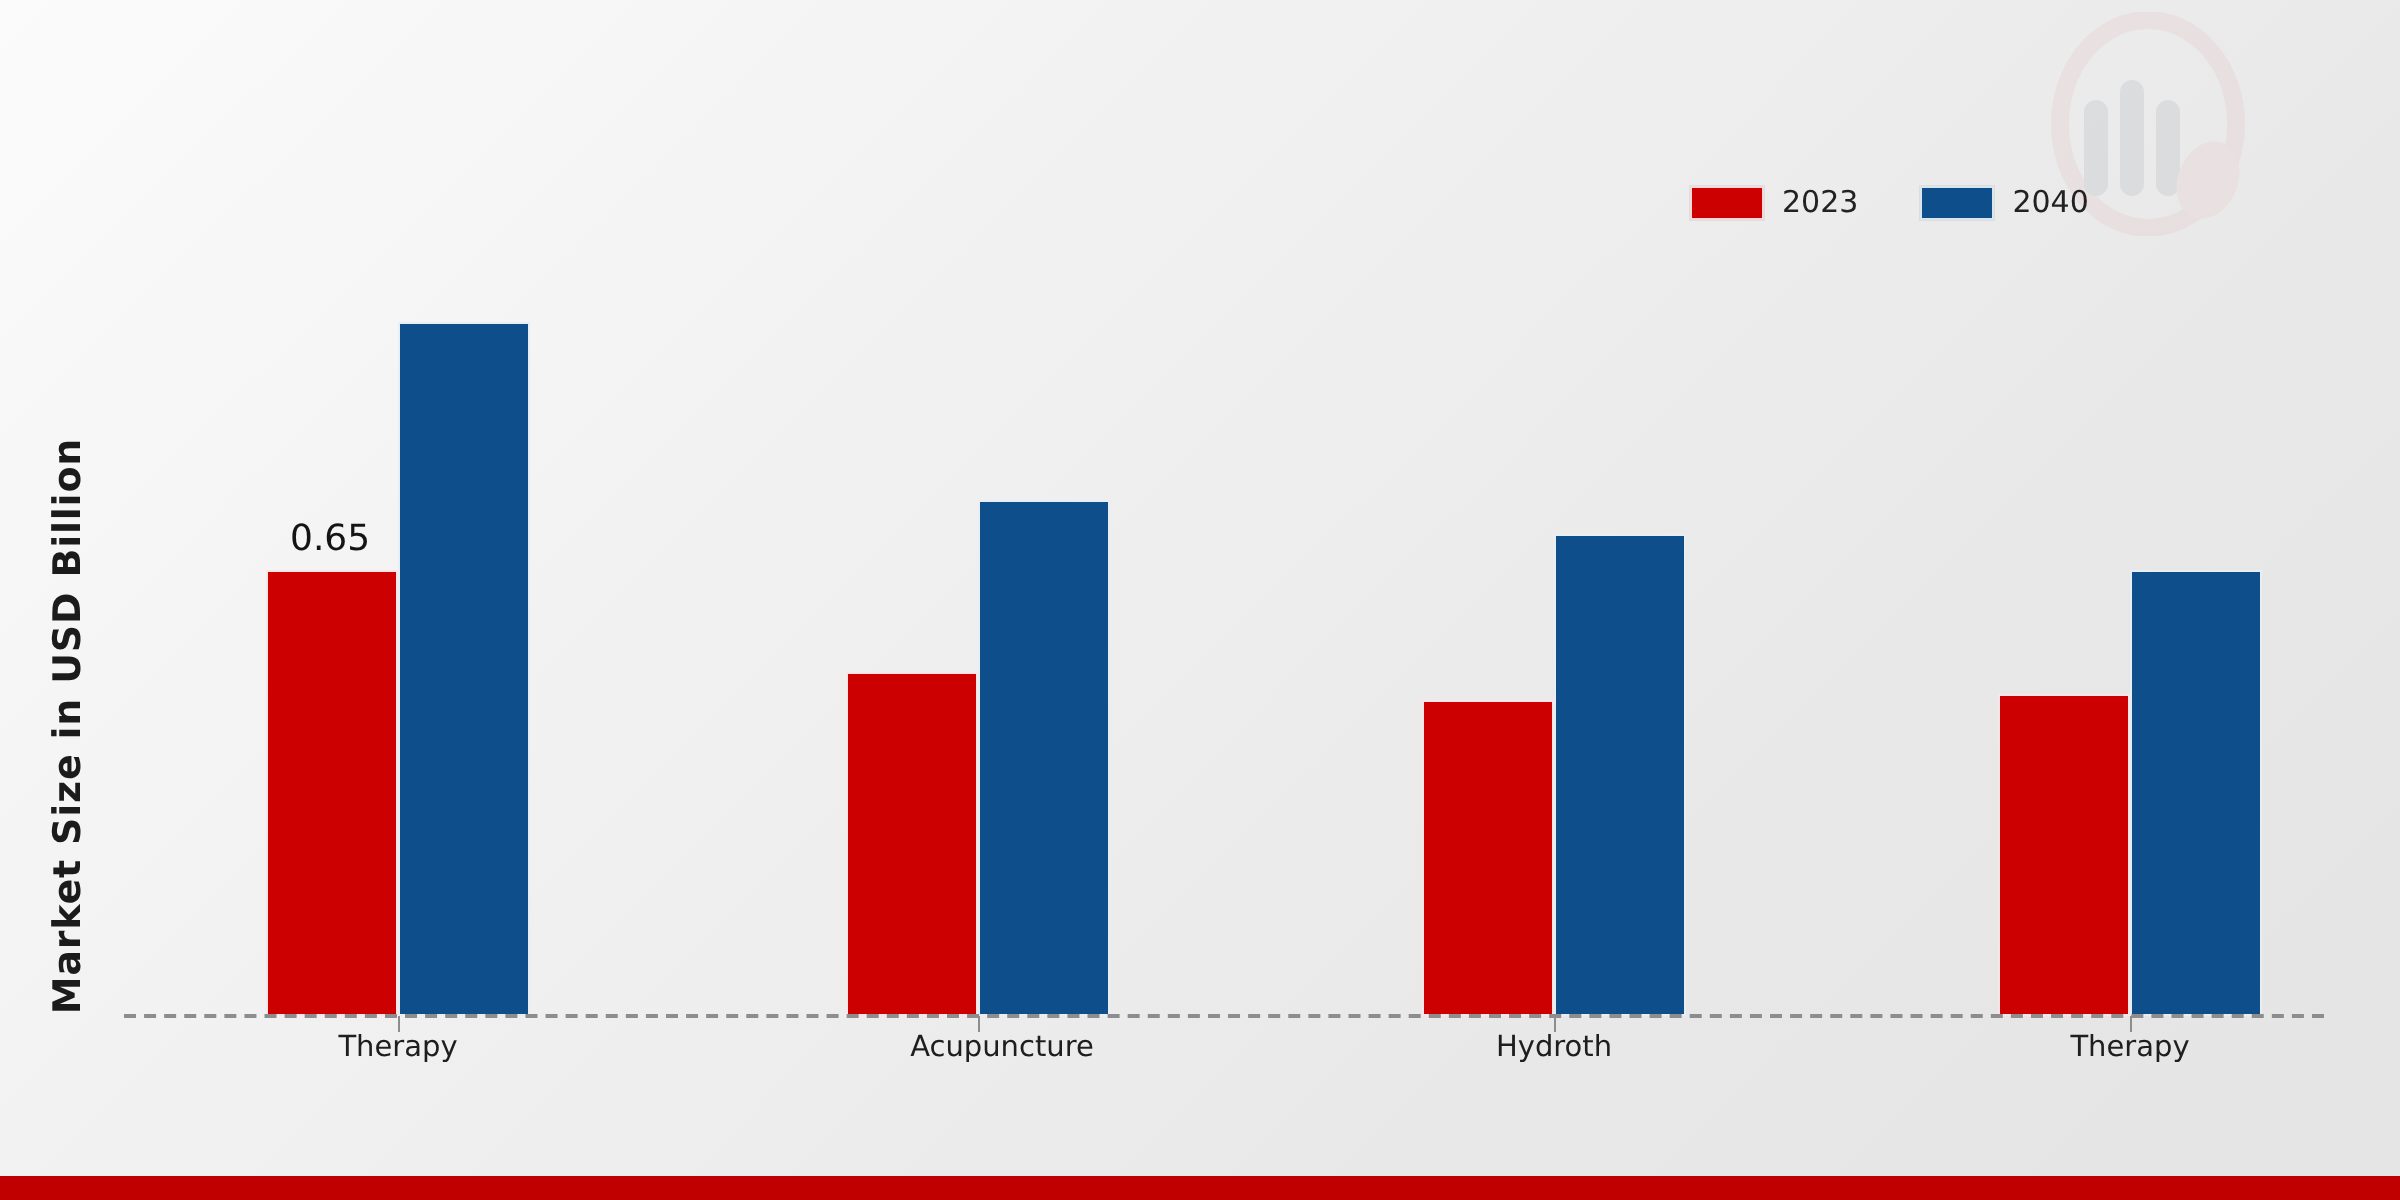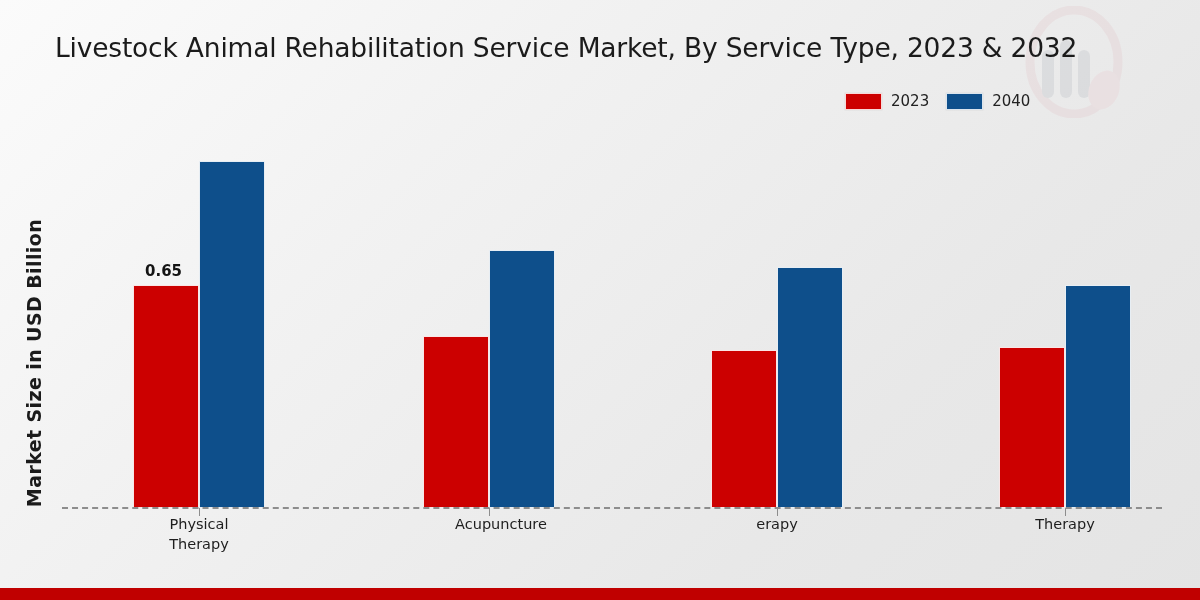--- a/index.html
+++ b/index.html
@@ -46,21 +46,21 @@
     white-space: pre-wrap;
   }
 
   
   .legend {
     position: absolute;
     left: 845px;
     top: 92px;
     display: flex;
     align-items: center;
-    gap: 17px;
+    gap: 31px;
   }
   .legend-item {
     display: flex;
     align-items: center;
     gap: 9px;
   }
   .legend-swatch {
     width: 35px;
     height: 15px;
     border: 1px solid rgba(255,255,255,0.85);
@@ -107,22 +107,22 @@
 
   .bar {
     position: absolute;
     bottom: 0;
     box-sizing: border-box;
     border: 1px solid rgba(255,255,255,0.9);
   }
 
   .bar-value {
     position: absolute;
-    font-size: 15px;
-    font-weight: bold;
+    font-size: 18px;
+    font-weight: normal;
     color: #141414;
     font-family: "DejaVu Sans", sans-serif;
     white-space: nowrap;
   }
 
   .tick {
     position: absolute;
     top: 508px;
     width: 0;
     height: 8px;
@@ -156,21 +156,20 @@
 <div id="chart-root">
 
   <svg class="watermark" viewBox="0 0 118 112">
     <ellipse cx="62" cy="56" rx="44" ry="52" fill="none" stroke="#e3c8cc" stroke-width="9"></ellipse>
     <rect x="30" y="44" width="12" height="48" rx="6" fill="#b9bec4"></rect>
     <rect x="48" y="34" width="12" height="58" rx="6" fill="#b9bec4"></rect>
     <rect x="66" y="44" width="12" height="48" rx="6" fill="#b9bec4"></rect>
     <ellipse cx="92" cy="84" rx="15" ry="20" transform="rotate(22 92 84)" fill="#e9ccd1"></ellipse>
   </svg>
 
-  <div class="chart-title">Livestock Animal Rehabilitation Service Market, By Service Type, 2023 &amp; 2032</div>
 
   <div class="legend">
     <div class="legend-item">
       <span class="legend-swatch" style="background:#cc0000;"></span>
       <span class="legend-label">2023</span>
     </div>
     <div class="legend-item">
       <span class="legend-swatch" style="background:#0e4f8b;"></span>
       <span class="legend-label">2040</span>
     </div>
@@ -188,30 +187,29 @@
       <div class="bar" style="left: 715px; width: 66px; height: 240.545px; background: rgb(14, 79, 139);"></div>
       <div class="bar" style="left: 937px; width: 66px; height: 161.509px; background: rgb(204, 0, 0);"></div>
       <div class="bar" style="left: 1003px; width: 66px; height: 223.364px; background: rgb(14, 79, 139);"></div>
     </div>
 
   <div class="baseline"></div>
 
   <div id="axis-layer">
       <div class="tick" style="left: 199px;"></div>
       <div class="cat-label" style="left: 104px;">
-        <div>Physical</div>
         <div>Therapy</div>
       </div>
       <div class="tick" style="left: 489px;"></div>
       <div class="cat-label" style="left: 406px;">
         <div>Acupuncture</div>
       </div>
       <div class="tick" style="left: 777px;"></div>
       <div class="cat-label" style="left: 682px;">
-        <div>erapy</div>
+        <div>Hydroth</div>
       </div>
       <div class="tick" style="left: 1065px;"></div>
       <div class="cat-label" style="left: 970px;">
         <div>Therapy</div>
       </div>
     </div>
 
   <div class="footer-bar"></div>
 </div>
 

